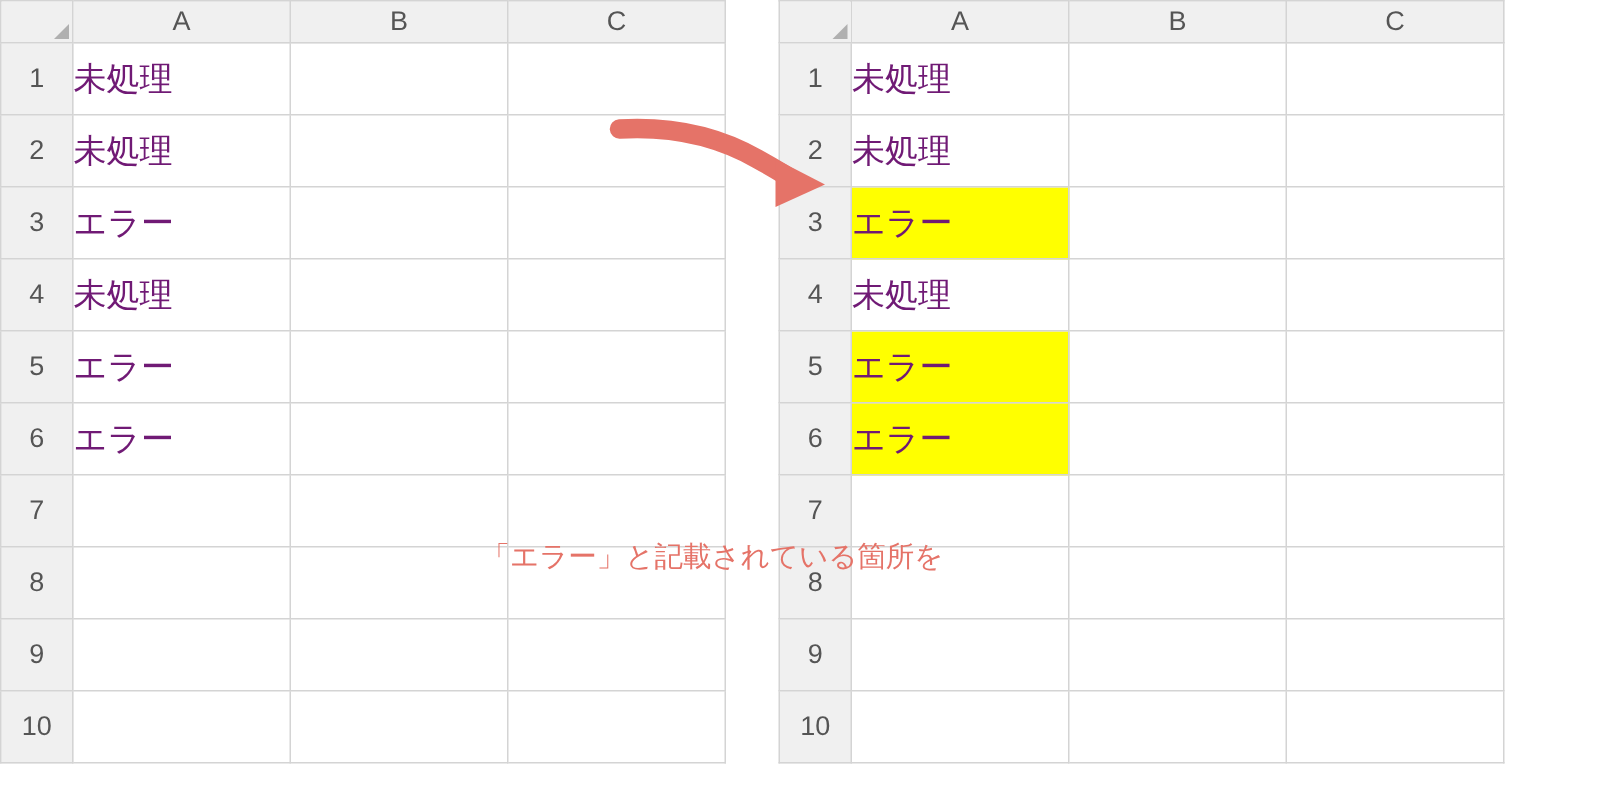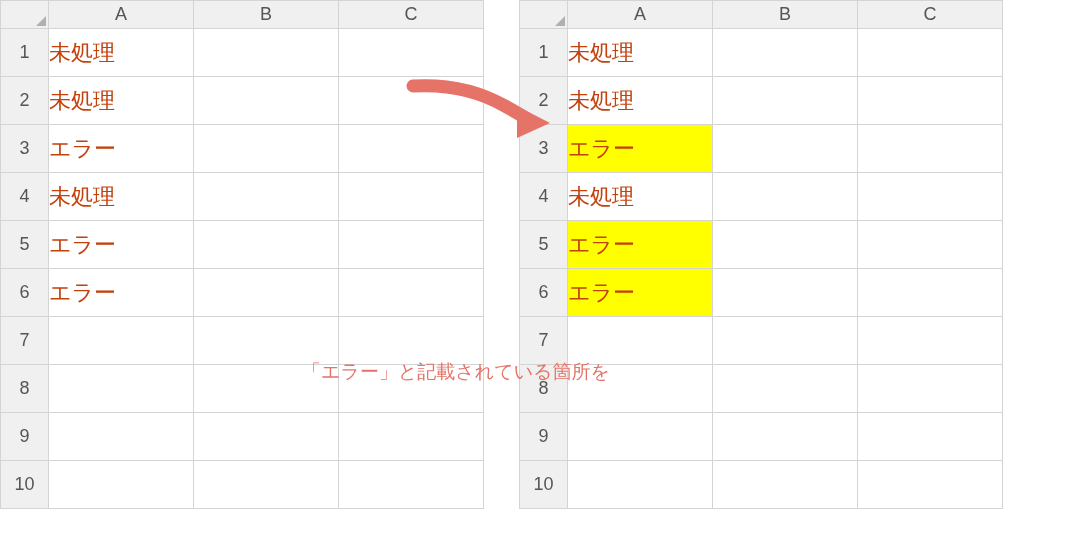--- a/index.html
+++ b/index.html
@@ -62,21 +62,21 @@
       width: 48px;
       background: #f0f0f0;
       text-align: center;
       font-size: 18px;
       color: #555;
       border-right: 1px solid #bfbfbf;
     }
     .data-cell {
       height: 48px;
       font-size: 22px;
-      color: #c2410c;
+      color: #701a75;
       padding-left: 6px;
       text-align: left;
       vertical-align: middle;
     }
     .highlighted {
       background: #ffff00;
     }
     .left-sheet {
       flex: 0 0 auto;
     }
@@ -85,21 +85,21 @@
       margin-left: 35px;
     }
     .arrow-container {
       position: absolute;
       left: 405px;
       top: 78px;
       pointer-events: none;
     }
     .caption {
       position: absolute;
-      left: 302px;
+      left: 321px;
       top: 356px;
       color: #e57368;
       font-size: 19px;
       line-height: 1.7;
       pointer-events: none;
     }
     .caption-line {
       display: block;
     }
   </style>

